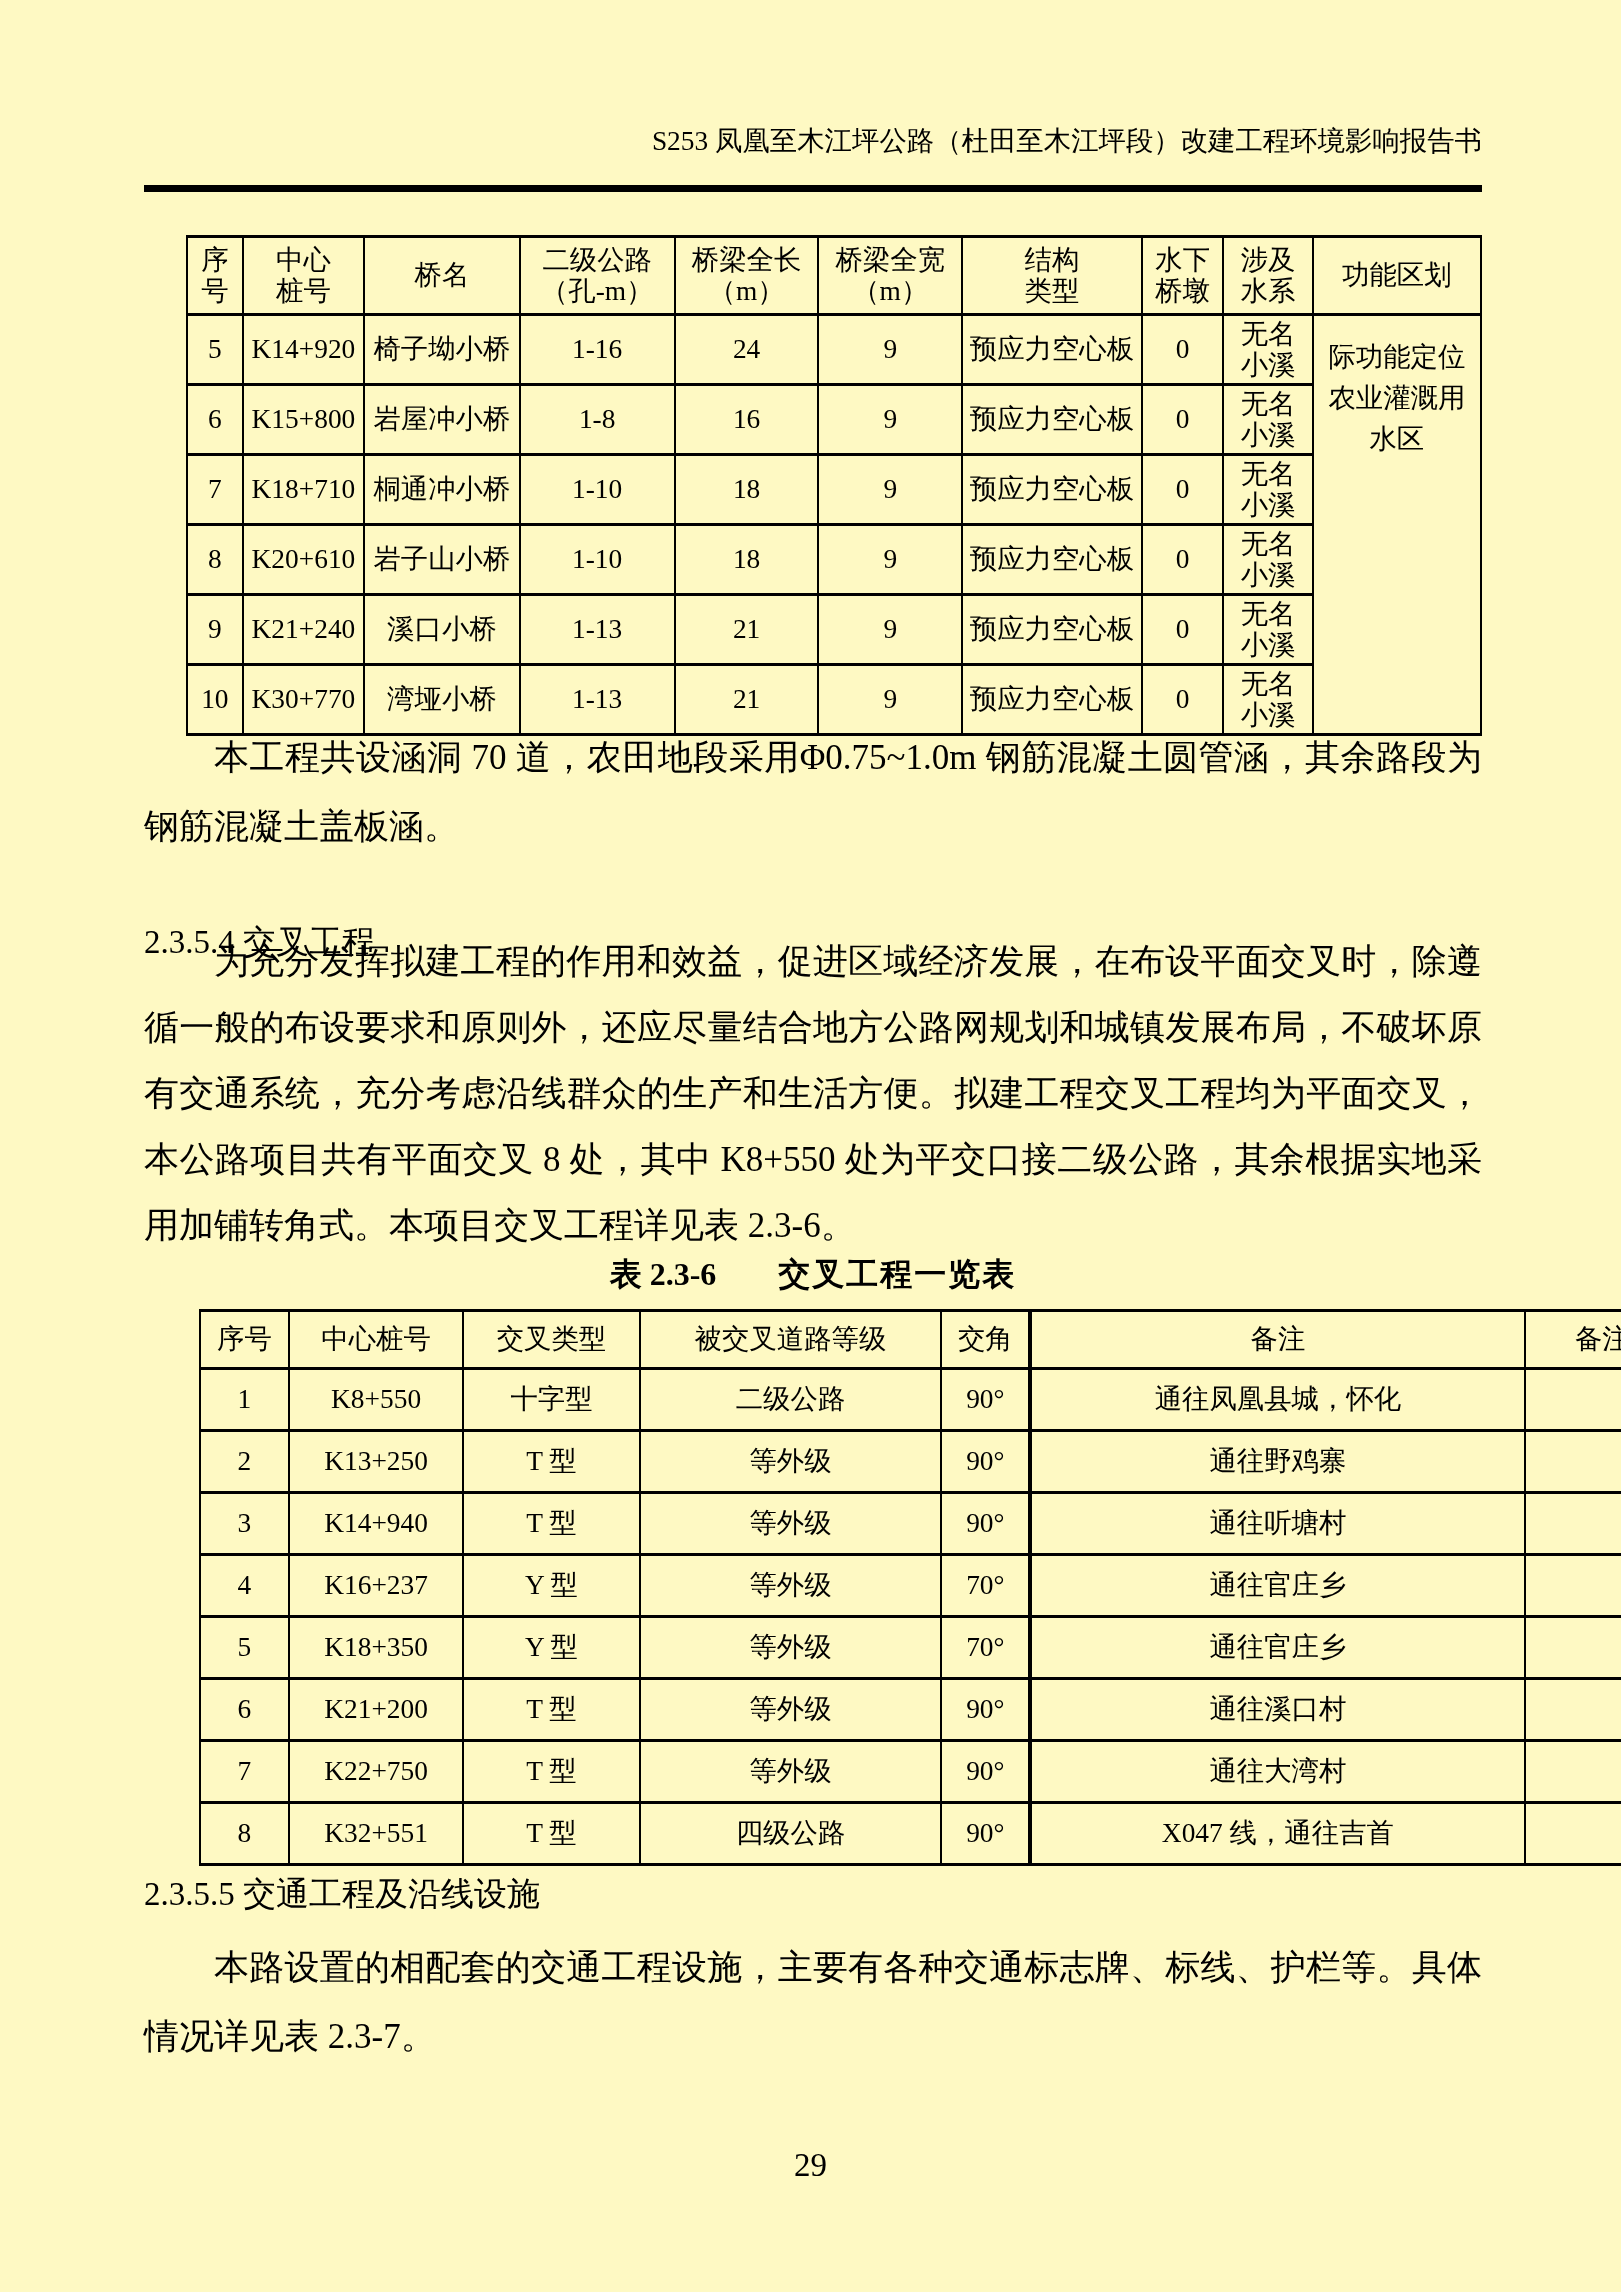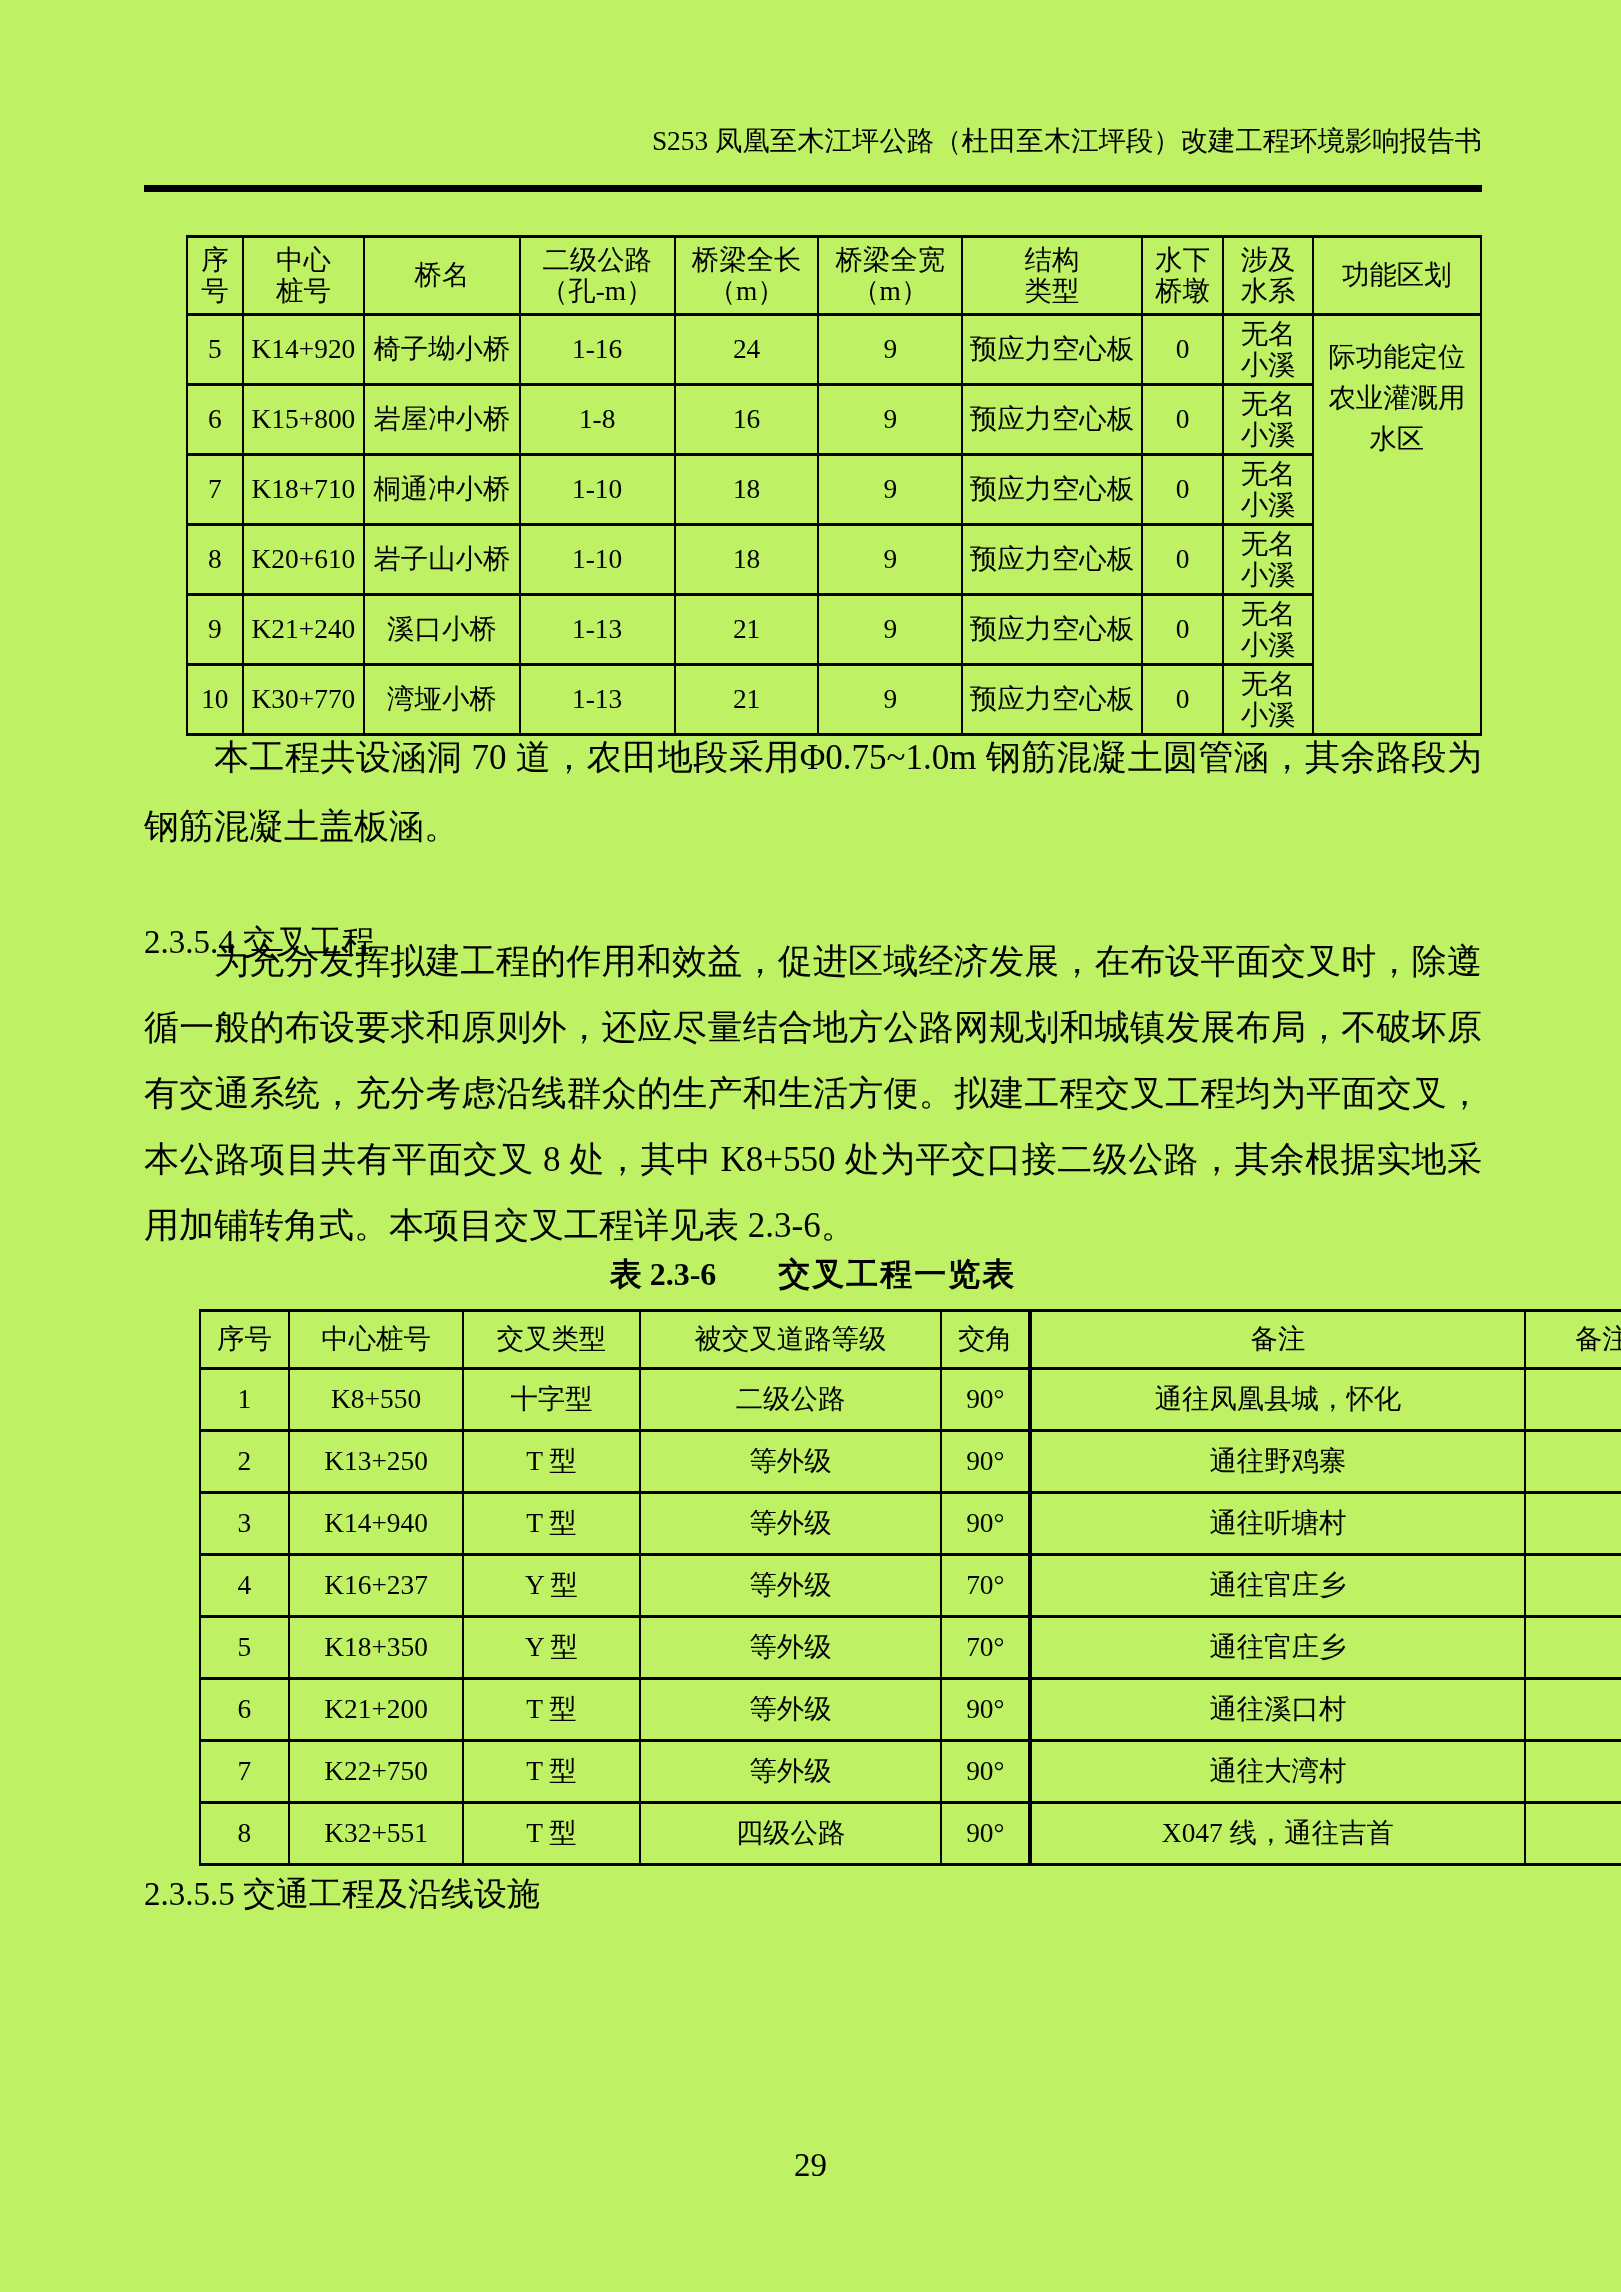--- a/index.html
+++ b/index.html
@@ -1,20 +1,20 @@
 <!DOCTYPE html>
 <html><head>
 <meta charset="utf-8">
 <style>
   html,body{margin:0;padding:0;background:#e8e8e8;}
   .page{
     position:relative;
     width:1621px;height:2293px;
     margin:0 auto;
-    background:#bef264;
+    background:#fef9c3;
     color:#000;
     font-family:"Liberation Serif","DejaVu Serif",serif;
     overflow:hidden;
   }
   
   .doc-header{
     position:absolute;top:125px;left:144px;width:1338px;
     text-align:right;font-size:27.4px;line-height:1.2;
   }
   .header-rule{
@@ -303,17 +303,18 @@
         <td>90°</td>
         <td class="thick-left">X047 线，通往吉首</td>
         <td></td>
       </tr>
     </tbody>
       </table>
   </div>
 
   <div class="section-heading h-2355">2.3.5.5  交通工程及沿线设施</div>
 
+  <div class="body-par p-traffic">本路设置的相配套的交通工程设施，主要有各种交通标志牌、标线、护栏等。具体情况详见表 2.3-7。</div>
 
   <div class="page-number">29</div>
 
 </div>
 
 
 </body></html>

